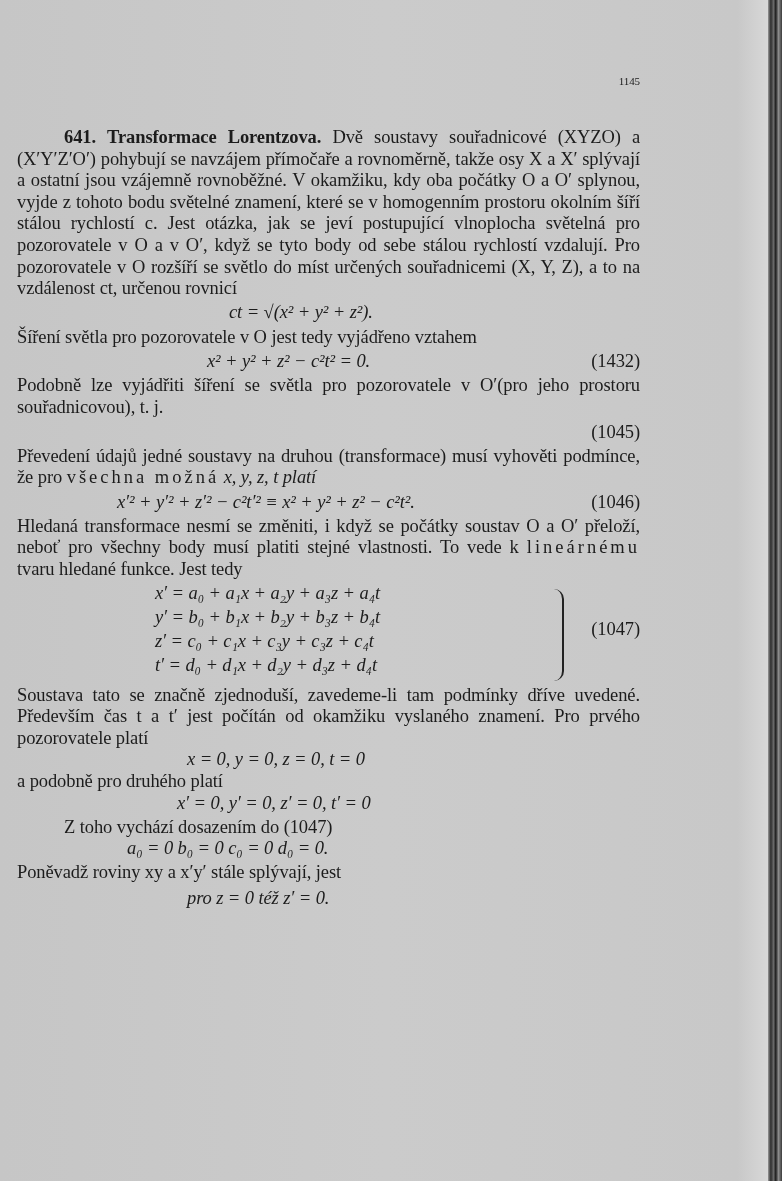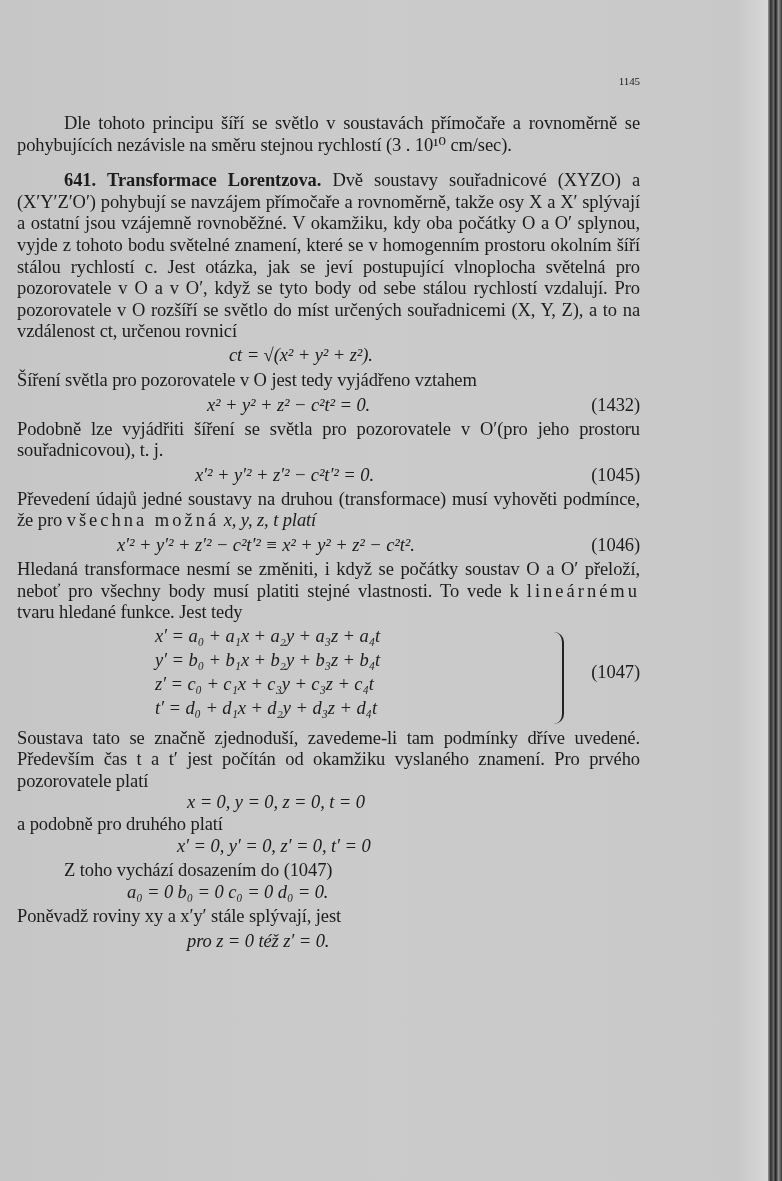--- a/index.html
+++ b/index.html
@@ -43,21 +43,20 @@
 </head>
 <body>
 
 <div class="page"></div>
 <div class="binding"></div>
 
 <div class="text">
   <div class="pagenum">1145</div>
 
   <div style="height:113px"></div>
-  <p class="p indent">Dle tohoto principu šíří se světlo v soustavách přímočaře a rovnoměrně se pohybujících nezávisle na směru stejnou rychlostí (3 . 10¹⁰ cm/sec).</p>
 
   <div style="height:14px"></div>
   <p class="p indent">
     <span class="b">641.</span>
     <span class="b">Transformace Lorentzova.</span>
     <span>Dvě soustavy souřadnicové (XYZO) a (X′Y′Z′O′) pohybují se navzájem přímočaře a rovnoměrně, takže osy X a X′ splývají a ostatní jsou vzájemně rovnoběžné. V okamžiku, kdy oba počátky O a O′ splynou, vyjde z tohoto bodu světelné znamení, které se v homogenním prostoru okolním šíří stálou rychlostí c. Jest otázka, jak se jeví postupující vlnoplocha světelná pro pozorovatele v O a v O′, když se tyto body od sebe stálou rychlostí vzdalují. Pro pozorovatele v O rozšíří se světlo do míst určených souřadnicemi (X, Y, Z), a to na vzdálenost ct, určenou rovnicí</span>
   </p>
 
   <div class="eq">
     <span class="f" style="left:212px;top:2px">ct = √(x² + y² + z²).</span>
@@ -66,21 +65,20 @@
   <p class="p">Šíření světla pro pozorovatele v O jest tedy vyjádřeno vztahem</p>
 
   <div class="eq">
     <span class="f" style="left:190px;top:3px">x² + y² + z² − c²t² = 0.</span>
     <span class="n" style="top:3px">(1432)</span>
   </div>
 
   <p class="p">Podobně lze vyjádřiti šíření se světla pro pozorovatele v O′(pro jeho prostoru souřadnicovou), t. j.</p>
 
   <div class="eq">
-    <span class="f" style="left:178px;top:3px">x′² + y′² + z′² − c²t′² = 0.</span>
     <span class="n" style="top:3px">(1045)</span>
   </div>
 
   <p class="p">
     <span>Převedení údajů jedné soustavy na druhou (transformace) musí vyhověti podmínce, že pro</span>
     <span class="sp">všechna možná</span>
     <span class="i">x, y, z, t platí</span>
   </p>
 
   <div class="eq">

